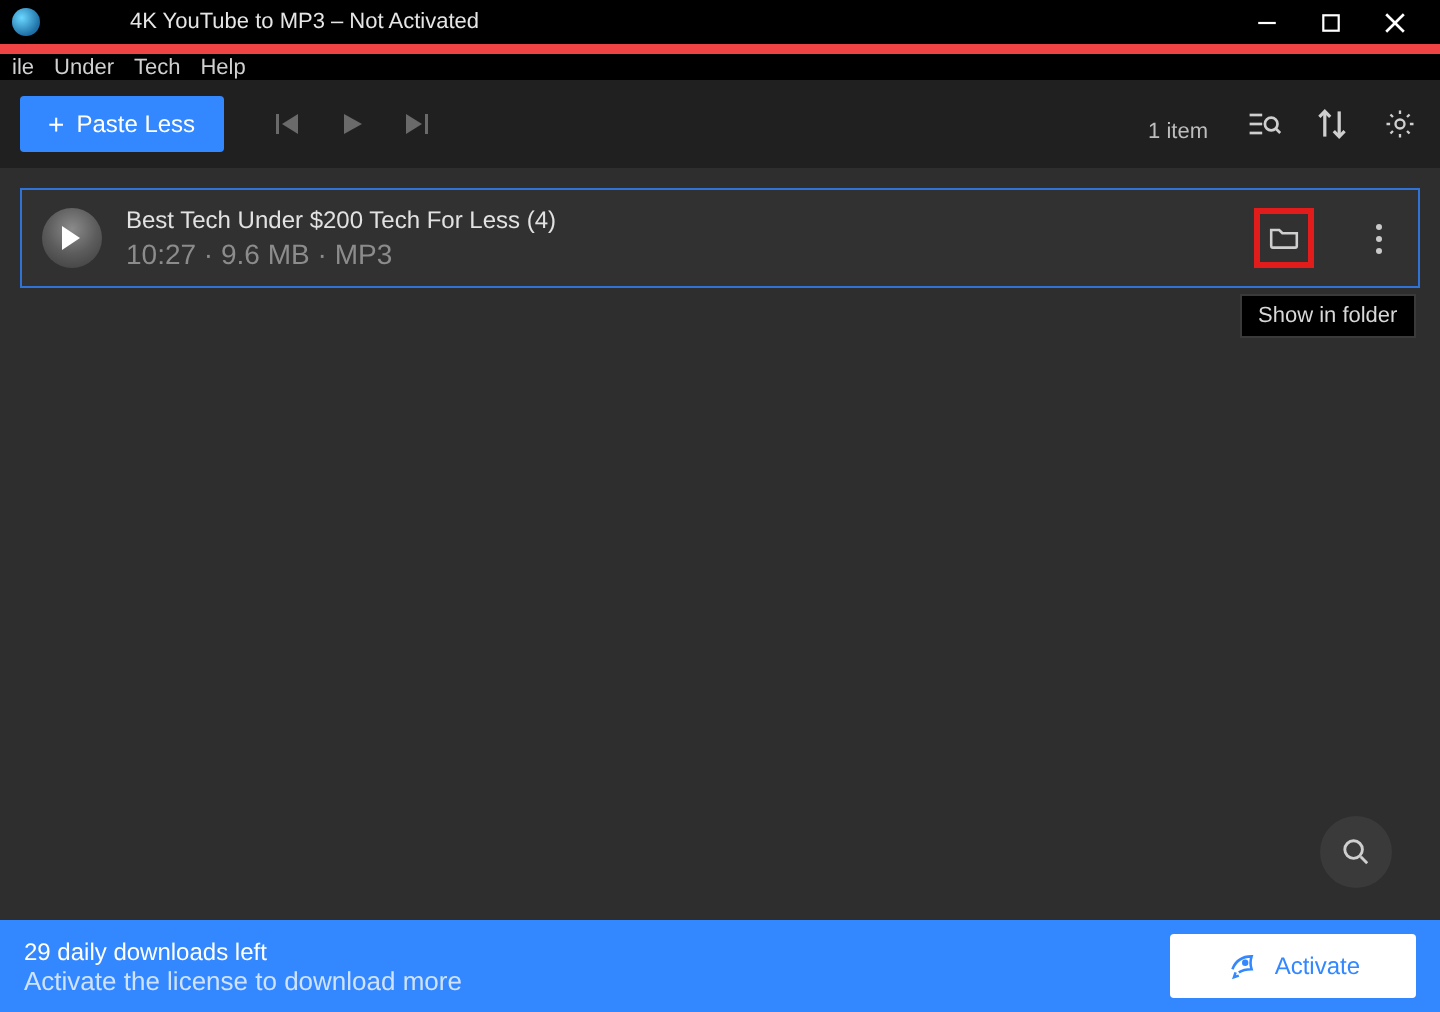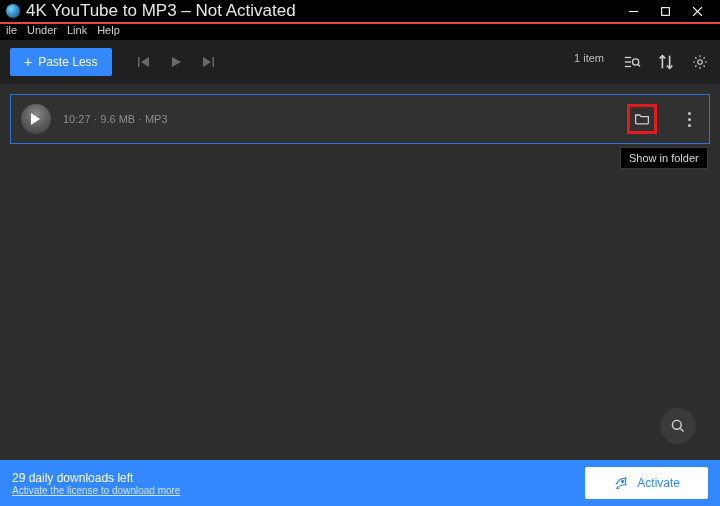--- a/index.html
+++ b/index.html
@@ -2,66 +2,66 @@
 <html><head>
 <meta charset="utf-8">
 <style>
   * { box-sizing: border-box; margin: 0; padding: 0; }
   html, body { width: 720px; height: 506px; overflow: hidden; font-family: "Segoe UI", Arial, sans-serif; }
   body { background: #2e2e2e; color: #cfcfcf; display: flex; flex-direction: column; }
 
   
   .titlebar { height: 22px; background: #000; display: flex; align-items: center; padding: 0 6px; }
   .app-logo { width: 14px; height: 14px; border-radius: 50%; background: radial-gradient(circle at 35% 35%, #6bd7ff 0%, #1d6fa5 70%); margin-right: 6px; }
-  .title-text { font-size: 17px; color: #e6e6e6; flex: 1; }
+  .title-text { font-size: 11px; color: #e6e6e6; flex: 1; margin-left: 39px; }
   .win-controls { display: flex; gap: 18px; padding-right: 10px; }
   .win-btn { width: 14px; height: 14px; display: flex; align-items: center; justify-content: center; color: #fff; font-size: 11px; cursor: pointer; }
   .win-btn svg { width: 11px; height: 11px; }
 
   
-  .menubar { height: 18px; background: #000; display: flex; padding: 0 2px; border-top: 2px solid #ef4444; gap: 2px; }
+  .menubar { height: 18px; background: #000; display: flex; align-items: center; padding: 0 2px; border-top: 5px solid #ef4444; gap: 2px; }
   .menubar span { font-size: 11px; color: #d0d0d0; padding: 0 4px; cursor: pointer; }
 
   
   .toolbar { height: 44px; background: #202020; display: flex; align-items: center; padding: 0 10px; }
   .paste-btn { background: #3388ff; color: #fff; border: none; height: 28px; padding: 0 14px; display: flex; align-items: center; gap: 6px; font-size: 12px; cursor: pointer; border-radius: 2px; }
   .paste-btn .plus { font-size: 14px; line-height: 1; }
   .playback { display: flex; align-items: center; gap: 16px; margin-left: 24px; }
   .playback .pb-btn { width: 16px; height: 16px; display: flex; align-items: center; justify-content: center; color: #6a6a6a; cursor: pointer; }
   .playback .pb-btn svg { width: 14px; height: 14px; }
   .spacer { flex: 1; }
-  .right-tools { display: flex; align-items: flex-start; gap: 14px; }
+  .right-tools { display: flex; align-items: flex-end; gap: 14px; }
   .item-count { font-size: 11px; color: #bdbdbd; margin-right: 4px; }
   .tool-btn { width: 20px; height: 20px; display: flex; align-items: center; justify-content: center; color: #cfcfcf; cursor: pointer; }
   .tool-btn svg { width: 18px; height: 18px; }
 
   
   .content { flex: 1; position: relative; background: #2e2e2e; padding: 10px; }
   .track-row { border: 1px solid #2f73d6; background: #313131; height: 50px; display: flex; align-items: center; padding: 0 10px; gap: 12px; }
   .thumb { width: 30px; height: 30px; border-radius: 50%; background: radial-gradient(circle at 50% 35%, #8b8b8b 0%, #5c5c5c 50%, #3a3a3a 100%); position: relative; }
   .thumb::after { content: ""; position: absolute; left: 10px; top: 9px; width: 0; height: 0; border-left: 9px solid #fff; border-top: 6px solid transparent; border-bottom: 6px solid transparent; }
   .track-info { display: flex; flex-direction: column; gap: 2px; }
   .track-title { font-size: 12px; color: #e2e2e2; }
-  .track-meta { font-size: 11px; color: #8c8c8c; }
+  .track-meta { font-size: 14px; color: #8c8c8c; }
   .row-spacer { flex: 1; }
   .folder-box { width: 30px; height: 30px; border: 3px solid #e21b1b; display: flex; align-items: center; justify-content: center; cursor: pointer; }
   .folder-box svg { width: 16px; height: 14px; color: #cfcfcf; }
   .kebab { width: 20px; display: flex; flex-direction: column; gap: 3px; align-items: center; justify-content: center; margin-left: 10px; cursor: pointer; }
   .kebab span { width: 3px; height: 3px; background: #c9c9c9; border-radius: 50%; }
 
   .tooltip { position: absolute; top: 63px; left: 620px; background: #000000; color: #d8d8d8; font-size: 11px; padding: 4px 8px; border: 1px solid #3a3a3a; white-space: nowrap; }
 
   .search-fab { position: absolute; right: 24px; bottom: 16px; width: 36px; height: 36px; border-radius: 50%; background: #3a3a3a; display: flex; align-items: center; justify-content: center; cursor: pointer; }
   .search-fab svg { width: 16px; height: 16px; color: #cfcfcf; }
 
   
   .footer { height: 46px; background: #3388ff; display: flex; align-items: center; padding: 0 12px; }
   .footer-left { display: flex; flex-direction: column; gap: 0px; }
   .dl-left { font-size: 12px; color: #fff; }
-  .dl-sub { font-size: 10px; color: #cfe2ff; text-decoration: underline; }
+  .dl-sub { font-size: 13px; color: #cfe2ff; }
   .activate-btn { margin-left: auto; background: #fff; color: #3388ff; border: none; height: 30px; padding: 16px 28px; font-size: 12px; display: flex; align-items: center; gap: 8px; cursor: pointer; border-radius: 2px; }
   .activate-btn svg { width: 16px; height: 16px; }
 </style>
 </head>
 <body>
 
 <div class="titlebar">
   <div class="app-logo"></div>
   <div class="title-text">4K YouTube to MP3 – Not Activated</div>
   <div class="win-controls">
@@ -80,21 +80,21 @@
           <line x1="1" y1="1" x2="9" y2="9" stroke="currentColor" stroke-width="1.2"></line>
           <line x1="9" y1="1" x2="1" y2="9" stroke="currentColor" stroke-width="1.2"></line>
         </svg>
     </div>
   </div>
 </div>
 
 <div class="menubar">
   <span>ile</span>
   <span>Under</span>
-  <span>Link</span>
+  <span>Tech</span>
   <span>Help</span>
 </div>
 
 <div class="toolbar">
   <button class="paste-btn">
     <span class="plus">+</span>
     <span>Paste Less</span>
   </button>
   <div class="playback">
     <div class="pb-btn">
@@ -141,20 +141,21 @@
           <path d="M10 2.5v2M10 15.5v2M17.5 10h-2M4.5 10h-2M15.3 4.7l-1.4 1.4M6.1 13.9l-1.4 1.4M15.3 15.3l-1.4-1.4M6.1 6.1L4.7 4.7"></path>
         </svg>
     </div>
   </div>
 </div>
 
 <div class="content">
   <div class="track-row">
     <div class="thumb"></div>
     <div class="track-info">
+      <div class="track-title">Best Tech Under $200  Tech For Less (4)</div>
       <div class="track-meta">
         <span>10:27</span> · <span>9.6 MB</span> · <span>MP3</span>
       </div>
     </div>
     <div class="row-spacer"></div>
     <div class="folder-box">
       <svg viewBox="0 0 20 16" fill="none" stroke="currentColor" stroke-width="1.6">
           <path d="M2 3h5l2 2h9v8a1 1 0 0 1-1 1H3a1 1 0 0 1-1-1V3z"></path>
         </svg>
     </div>

